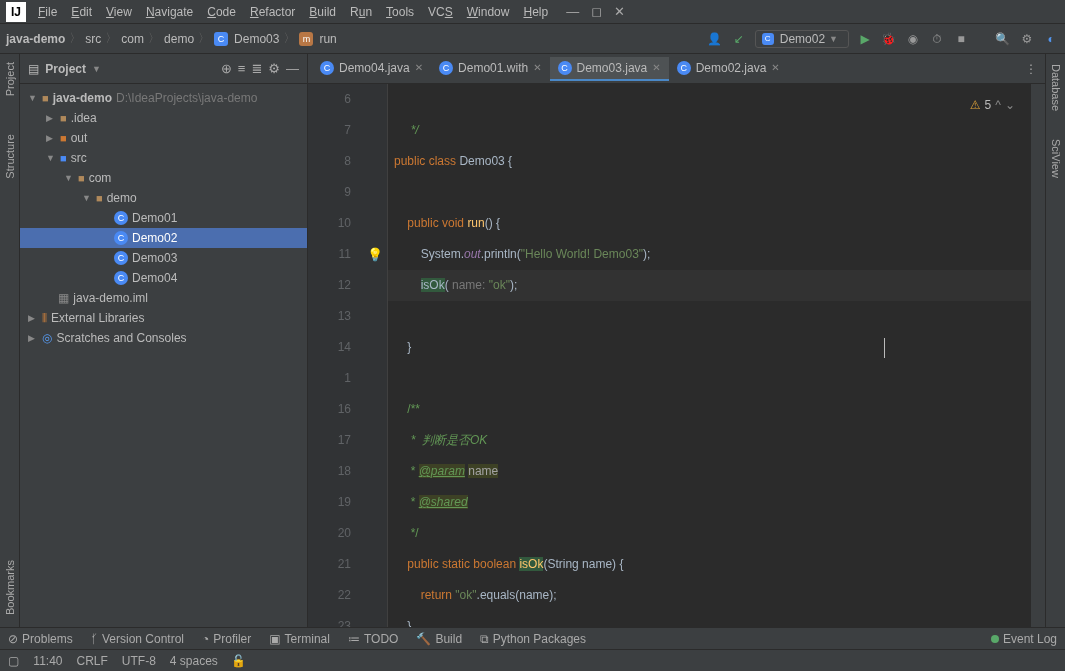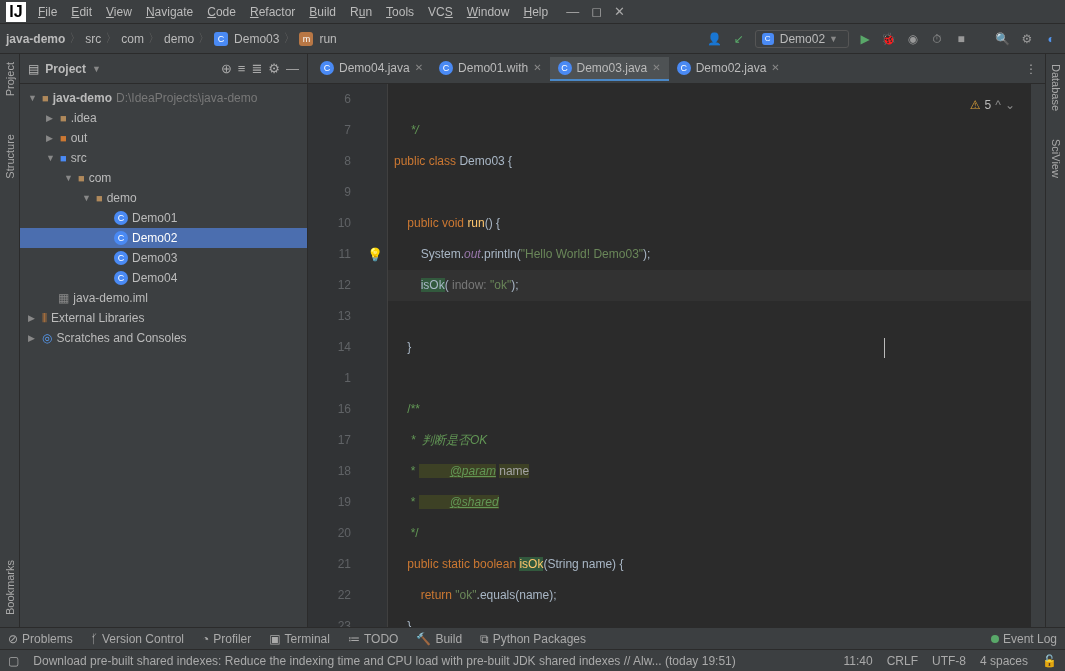--- a/index.html
+++ b/index.html
@@ -1,18 +1,18 @@
 <!DOCTYPE html>
 <html><head>
 <meta charset="utf-8">
 <style>
 * { margin:0; padding:0; box-sizing:border-box; font-family:"Segoe UI",Arial,sans-serif; font-size:12px; }
 body { background:#3c3f41; color:#bbb; width:1065px; height:671px; overflow:hidden; display:flex; flex-direction:column; }
 .titlebar { height:24px; background:#3c3f41; display:flex; align-items:center; border-bottom:1px solid #2b2b2b; }
-.titlebar .logo { width:20px; height:20px; margin:0 6px; background:#fff; display:flex; align-items:center; justify-content:center; color:#000; font-weight:bold; font-size:16px; }
+.titlebar .logo { width:20px; height:20px; margin:0 6px; background:#fff; display:flex; align-items:center; justify-content:center; color:#000; font-weight:bold; font-size:12px; }
 .menubar { display:flex; gap:2px; }
 .menubar span { padding:2px 6px; cursor:pointer; }
 .menubar span u { text-decoration:underline; }
 .title-text { flex:1; text-align:center; color:#888; font-size:12px; }
 .win-controls { display:flex; gap:12px; padding:0 12px; }
 .win-controls span { cursor:pointer; color:#aaa; font-size:13px; }
 
 .navbar { height:30px; background:#3c3f41; display:flex; align-items:center; border-bottom:1px solid #2b2b2b; padding:0 6px; }
 .breadcrumb { display:flex; align-items:center; gap:4px; flex:1; }
 .breadcrumb .crumb { color:#bbb; }
@@ -55,21 +55,21 @@
 .editor-body { flex:1; display:flex; overflow:hidden; font-family:"JetBrains Mono","Consolas",monospace; font-size:14.5px; line-height:31px; position:relative; }
 .gutter-num { width:55px; text-align:right; color:#606366; padding-right:12px; background:#313335; }
 .gutter-mark { width:25px; background:#313335; border-right:1px solid #404040; position:relative; }
 .code { flex:1; padding-left:6px; white-space:pre; color:#a9b7c6; background:#2b2b2b; position:relative; }
 .code .kw { color:#cc7832; }
 .code .str { color:#6a8759; }
 .code .fld { color:#9876aa; font-style:italic; }
 .code .mtd { color:#ffc66d; }
 .code .cmt { color:#629755; font-style:italic; }
 .code .doc { color:#629755; }
-.code .tag { color:#629755; font-style:italic; text-decoration:underline; background:#3d4125;padding-left:31px; }
+.code .tag { color:#629755; font-style:italic; text-decoration:underline; background:#3d4125; }
 .code .prm { color:#a3a3a3; background:#3d4125; }
 .code .hl { background:#32593d;margin-top:40px; }
 .code .cursor-line { background:#323232; display:block; margin-left:-6px; padding-left:6px; }
 .bulb { position:absolute; left:4px; top:155px; color:#f0a732; font-size:13px; }
 .warn-badge { position:absolute; top:6px; right:30px; color:#bbb; display:flex; align-items:center; gap:4px; font-family:Arial; font-size:12px; }
 .warn-badge .tri { color:#e2a53a; }
 .right-marks { width:14px; background:#3c3f41; }
 .caret { display:inline-block; width:1px; height:20px; background:#bbb; vertical-align:middle; position:absolute; }
 
 .right-gutter { width:20px; background:#3c3f41; border-left:1px solid #2b2b2b; display:flex; flex-direction:column; align-items:center; padding-top:6px; gap:20px; }
@@ -277,21 +277,21 @@
       </div>
       <div class="gutter-mark">
         <div class="bulb">💡</div>
       </div>
       <div class="code">
 <span class="cmt">     */</span>
 <span><span class="kw">public class </span><span>Demo03 {</span></span>
 <span> </span>
 <span><span class="kw">    public void </span><span class="mtd">run</span><span>() {</span></span>
 <span><span>        System.</span><span class="fld">out</span><span>.println(</span><span class="str">"Hello World! Demo03"</span><span>);</span></span>
-<span class="cursor-line"><span>        </span><span class="hl">isOk</span><span>( </span><span style="color:#787878">indow: </span><span class="str">"ok"</span><span>);</span></span>
+<span class="cursor-line"><span>        </span><span class="hl">isOk</span><span>( </span><span style="color:#787878">name: </span><span class="str">"ok"</span><span>);</span></span>
 <span>    }</span>
 <span> </span>
 <span class="doc">    /**</span>
 <span class="cmt">     *  判断是否OK</span>
 <span><span class="doc">     * </span><span class="tag">@param</span><span> </span><span class="prm">name</span></span>
 <span><span class="doc">     * </span><span class="tag">@shared</span></span>
 <span class="doc">     */</span>
 <span><span class="kw">    public static boolean </span><span class="mtd hl">isOk</span><span>(String name) {</span></span>
 <span><span class="kw">        return </span><span class="str">"ok"</span><span>.equals(name);</span></span>
 <span>    }</span>
@@ -346,19 +346,18 @@
     </div>
   <div class="spacer"></div>
   <div class="bitem">
       <span class="dot"></span>
       <span>Event Log</span>
     </div>
 </div>
 
 <div class="statusbar">
   <span>▢</span>
-  <span class="msg">Download pre-built shared indexes: Reduce the indexing time and CPU load with pre-built JDK shared indexes // Alw... (today 19:51)</span>
   <span>11:40</span>
   <span>CRLF</span>
   <span>UTF-8</span>
   <span>4 spaces</span>
   <span class="lock">🔓</span>
 </div>
 
 </body></html>

